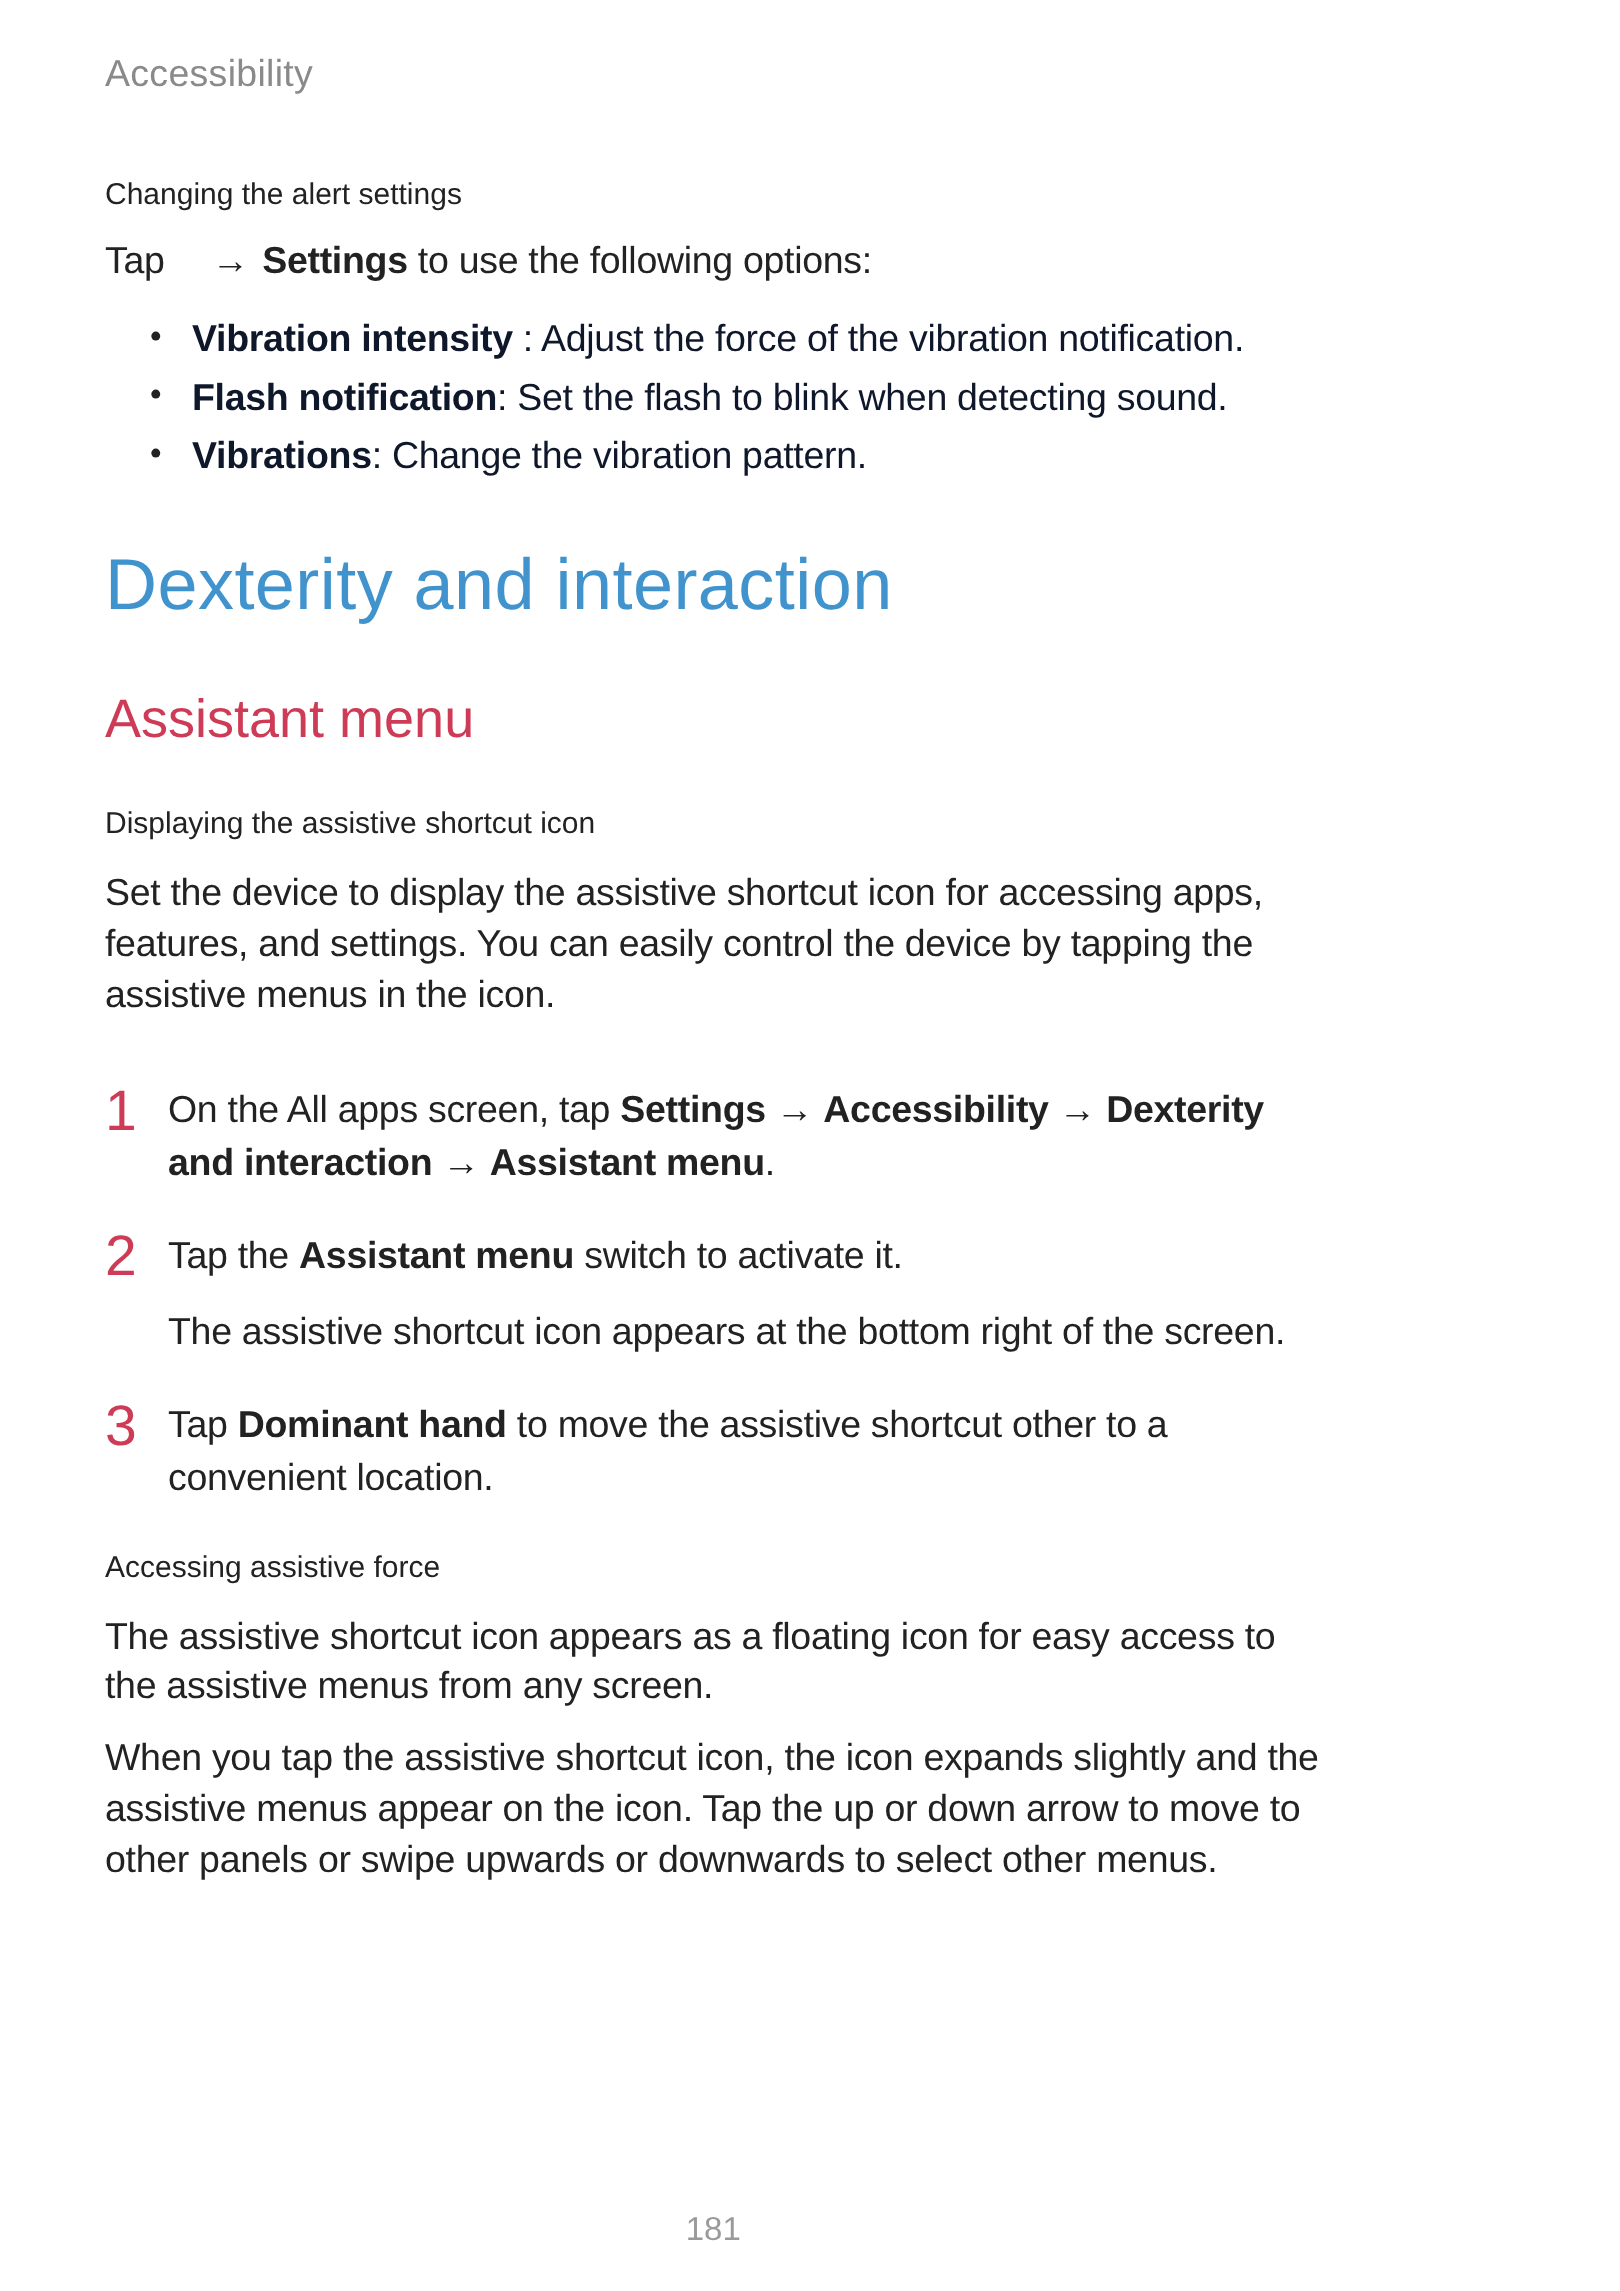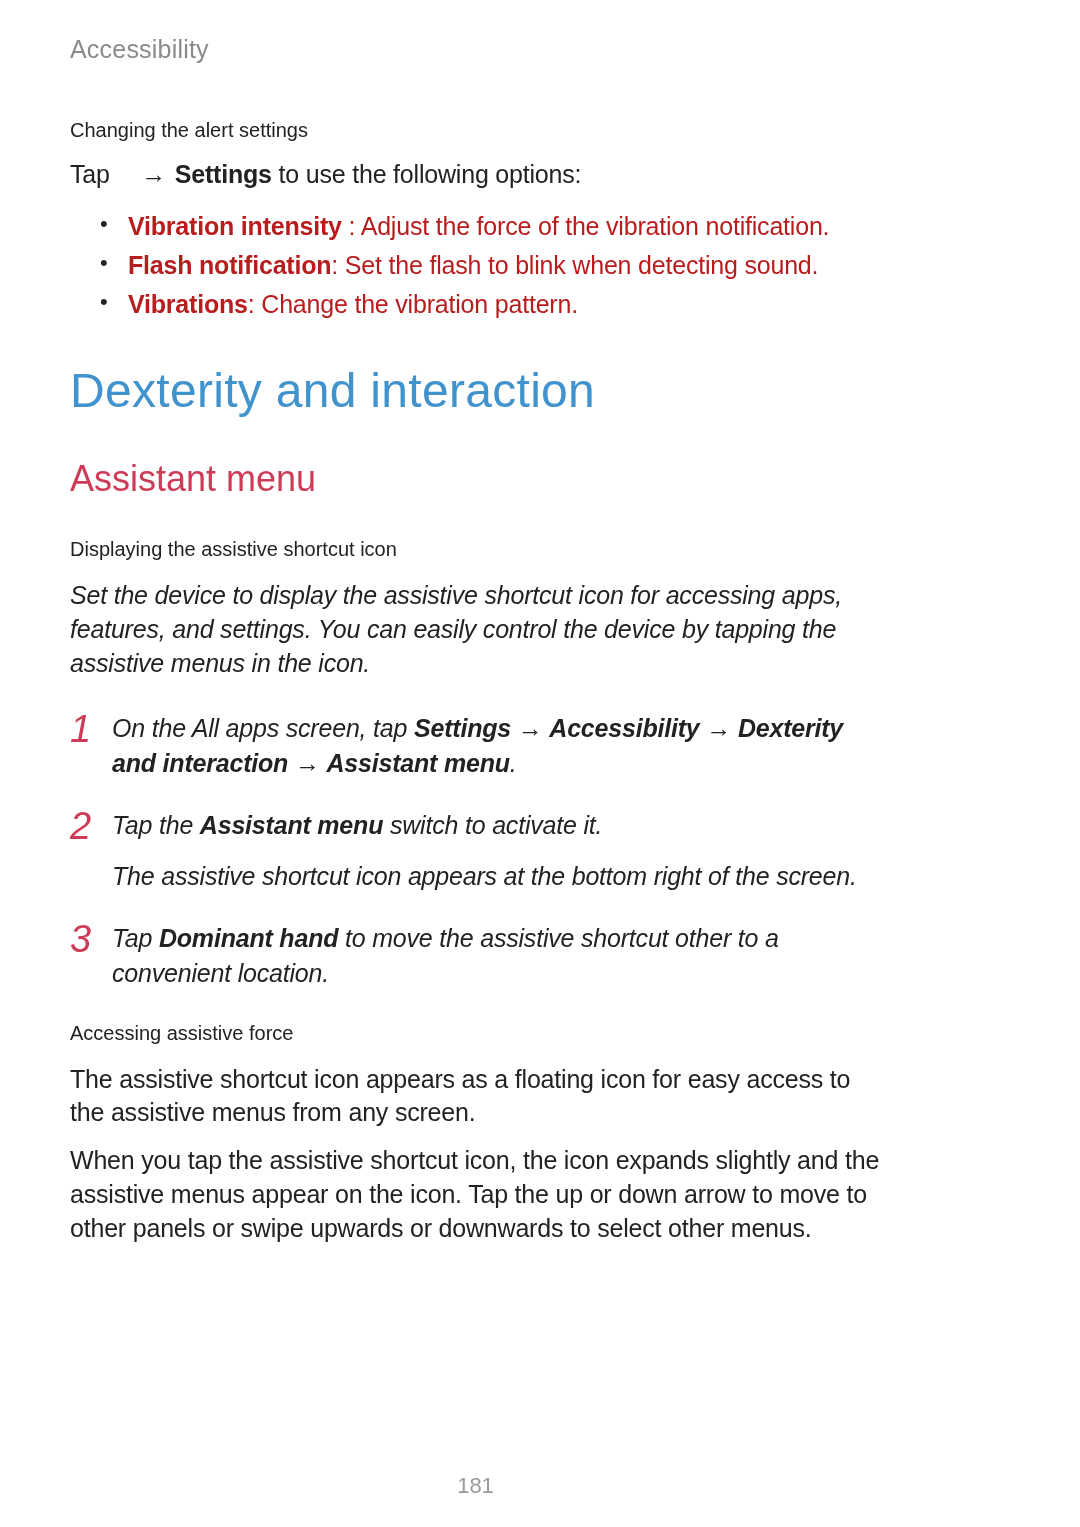--- a/index.html
+++ b/index.html
@@ -53,21 +53,21 @@
     text-align: right;
   }
   ul.bullets {
     list-style: none;
     padding: 0 0 0 30px;
     margin: 0 0 40px 0;
   }
   ul.bullets li {
     position: relative;
     font-size: 25px;
-    color: #b91c1c;
+    color: #0f172a;
     line-height: 1.55;
     letter-spacing: -0.2px;
     padding-left: 28px;
   }
   ul.bullets li::before {
     content: "•";
     position: absolute;
     left: 0;
     top: 0;
     font-size: 22px;
@@ -84,29 +84,27 @@
     font-size: 36px;
     color: #ce3b56;
     font-weight: 400;
     margin: 0 0 38px 0;
   }
   .intro-paragraph {
     font-size: 25px;
     color: #222;
     line-height: 1.35;
     letter-spacing: -0.2px;
-    margin: 0 0 30px 0;
-    font-style: italic;
+    margin: 0 0 42px 0;
   }
   ol.steps {
     list-style: none;
     counter-reset: step;
     padding: 0;
     margin: 0 0 30px 0;
-    font-style: italic;
   }
   ol.steps > li {
     counter-increment: step;
     position: relative;
     padding-left: 42px;
     margin-bottom: 26px;
     font-size: 25px;
     color: #222;
     line-height: 1.42;
     letter-spacing: -0.2px;

